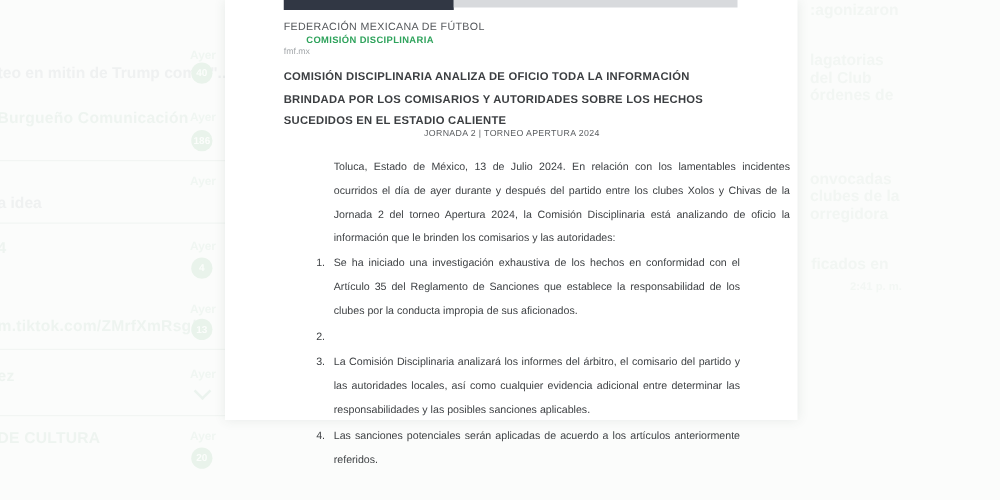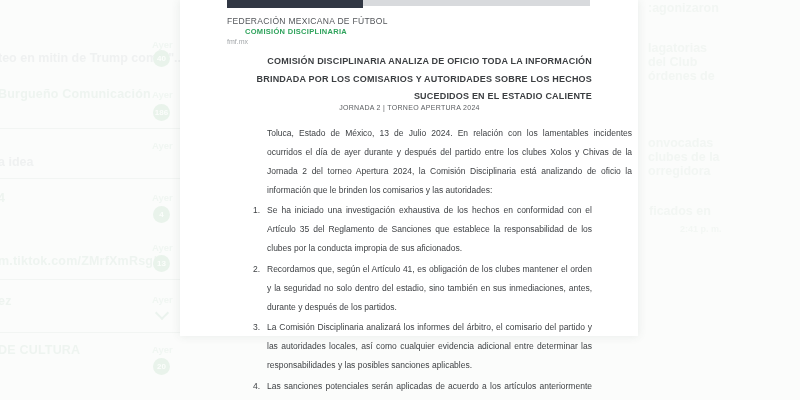--- a/index.html
+++ b/index.html
@@ -29,21 +29,21 @@
   
   .page { position:absolute; left:180px; top:0; width:458px; height:336px;
           background:#ffffff; box-shadow:0 0 9px rgba(60,80,70,.10); }
   .bar-dark  { position:absolute; left:47px;  top:0; width:136px; height:8px; background:#313744; }
   .bar-light { position:absolute; left:183px; top:0; width:227px; height:6px; background:#d8dadd; }
 
   .lh-org  { position:absolute; left:47px; top:16px; font-size:8.5px; color:#53565a; letter-spacing:.3px; }
   .lh-dept { position:absolute; left:47px; top:27px; font-size:7.5px; font-weight:bold; color:#2fa35c; letter-spacing:.3px;margin-left:18px; }
   .lh-site { position:absolute; left:47px; top:38px; font-size:7px;  color:#a3a7aa; }
 
-  .doc-title { position:absolute; left:47px; top:53px; width:365px; text-align:right;
+  .doc-title { position:absolute; left:47px; top:53px; width:365px; text-align:left;
                font-size:9px; font-weight:bold; color:#3b3e41; line-height:17.5px; letter-spacing:.2px; }
   .doc-sub   { position:absolute; left:47px; top:104px; width:365px; text-align:center;
                font-size:7px; color:#5a5d60; letter-spacing:.3px; }
 
   .intro { position:absolute; left:47px; top:124px; width:365px;
            font-size:8.5px; color:#3f4245; line-height:19px; text-align:justify;margin-left:40px; }
 
   .slist { position:absolute; left:47px; top:201px; width:365px; }
   .sitem { display:flex; margin-bottom:1.5px; font-size:8.5px; color:#3f4245; line-height:19px; }
   .sitem .num  { flex:none; width:40px; box-sizing:border-box; padding-right:7px; text-align:right; }
@@ -117,21 +117,20 @@
 
     <div class="intro">Toluca, Estado de México, 13 de Julio 2024. En relación con los lamentables incidentes ocurridos el día de ayer durante y después del partido entre los clubes Xolos y Chivas de la Jornada 2 del torneo Apertura 2024, la Comisión Disciplinaria está analizando de oficio la información que le brinden los comisarios y las autoridades:</div>
 
     <div class="slist">
       <div class="sitem">
         <div class="num">1.</div>
         <div class="txt">Se ha iniciado una investigación exhaustiva de los hechos en conformidad con el Artículo 35 del Reglamento de Sanciones que establece la responsabilidad de los clubes por la conducta impropia de sus aficionados.</div>
       </div>
       <div class="sitem">
         <div class="num">2.</div>
-        <div class="txt">Recordamos que, según el Artículo 41, es obligación de los clubes mantener el orden y la seguridad no solo dentro del estadio, sino también en sus inmediaciones, antes, durante y después de los partidos.</div>
       </div>
       <div class="sitem">
         <div class="num">3.</div>
         <div class="txt">La Comisión Disciplinaria analizará los informes del árbitro, el comisario del partido y las autoridades locales, así como cualquier evidencia adicional entre determinar las responsabilidades y las posibles sanciones aplicables.</div>
       </div>
       <div class="sitem">
         <div class="num">4.</div>
         <div class="txt">Las sanciones potenciales serán aplicadas de acuerdo a los artículos anteriormente referidos.</div>
       </div>
     </div>

